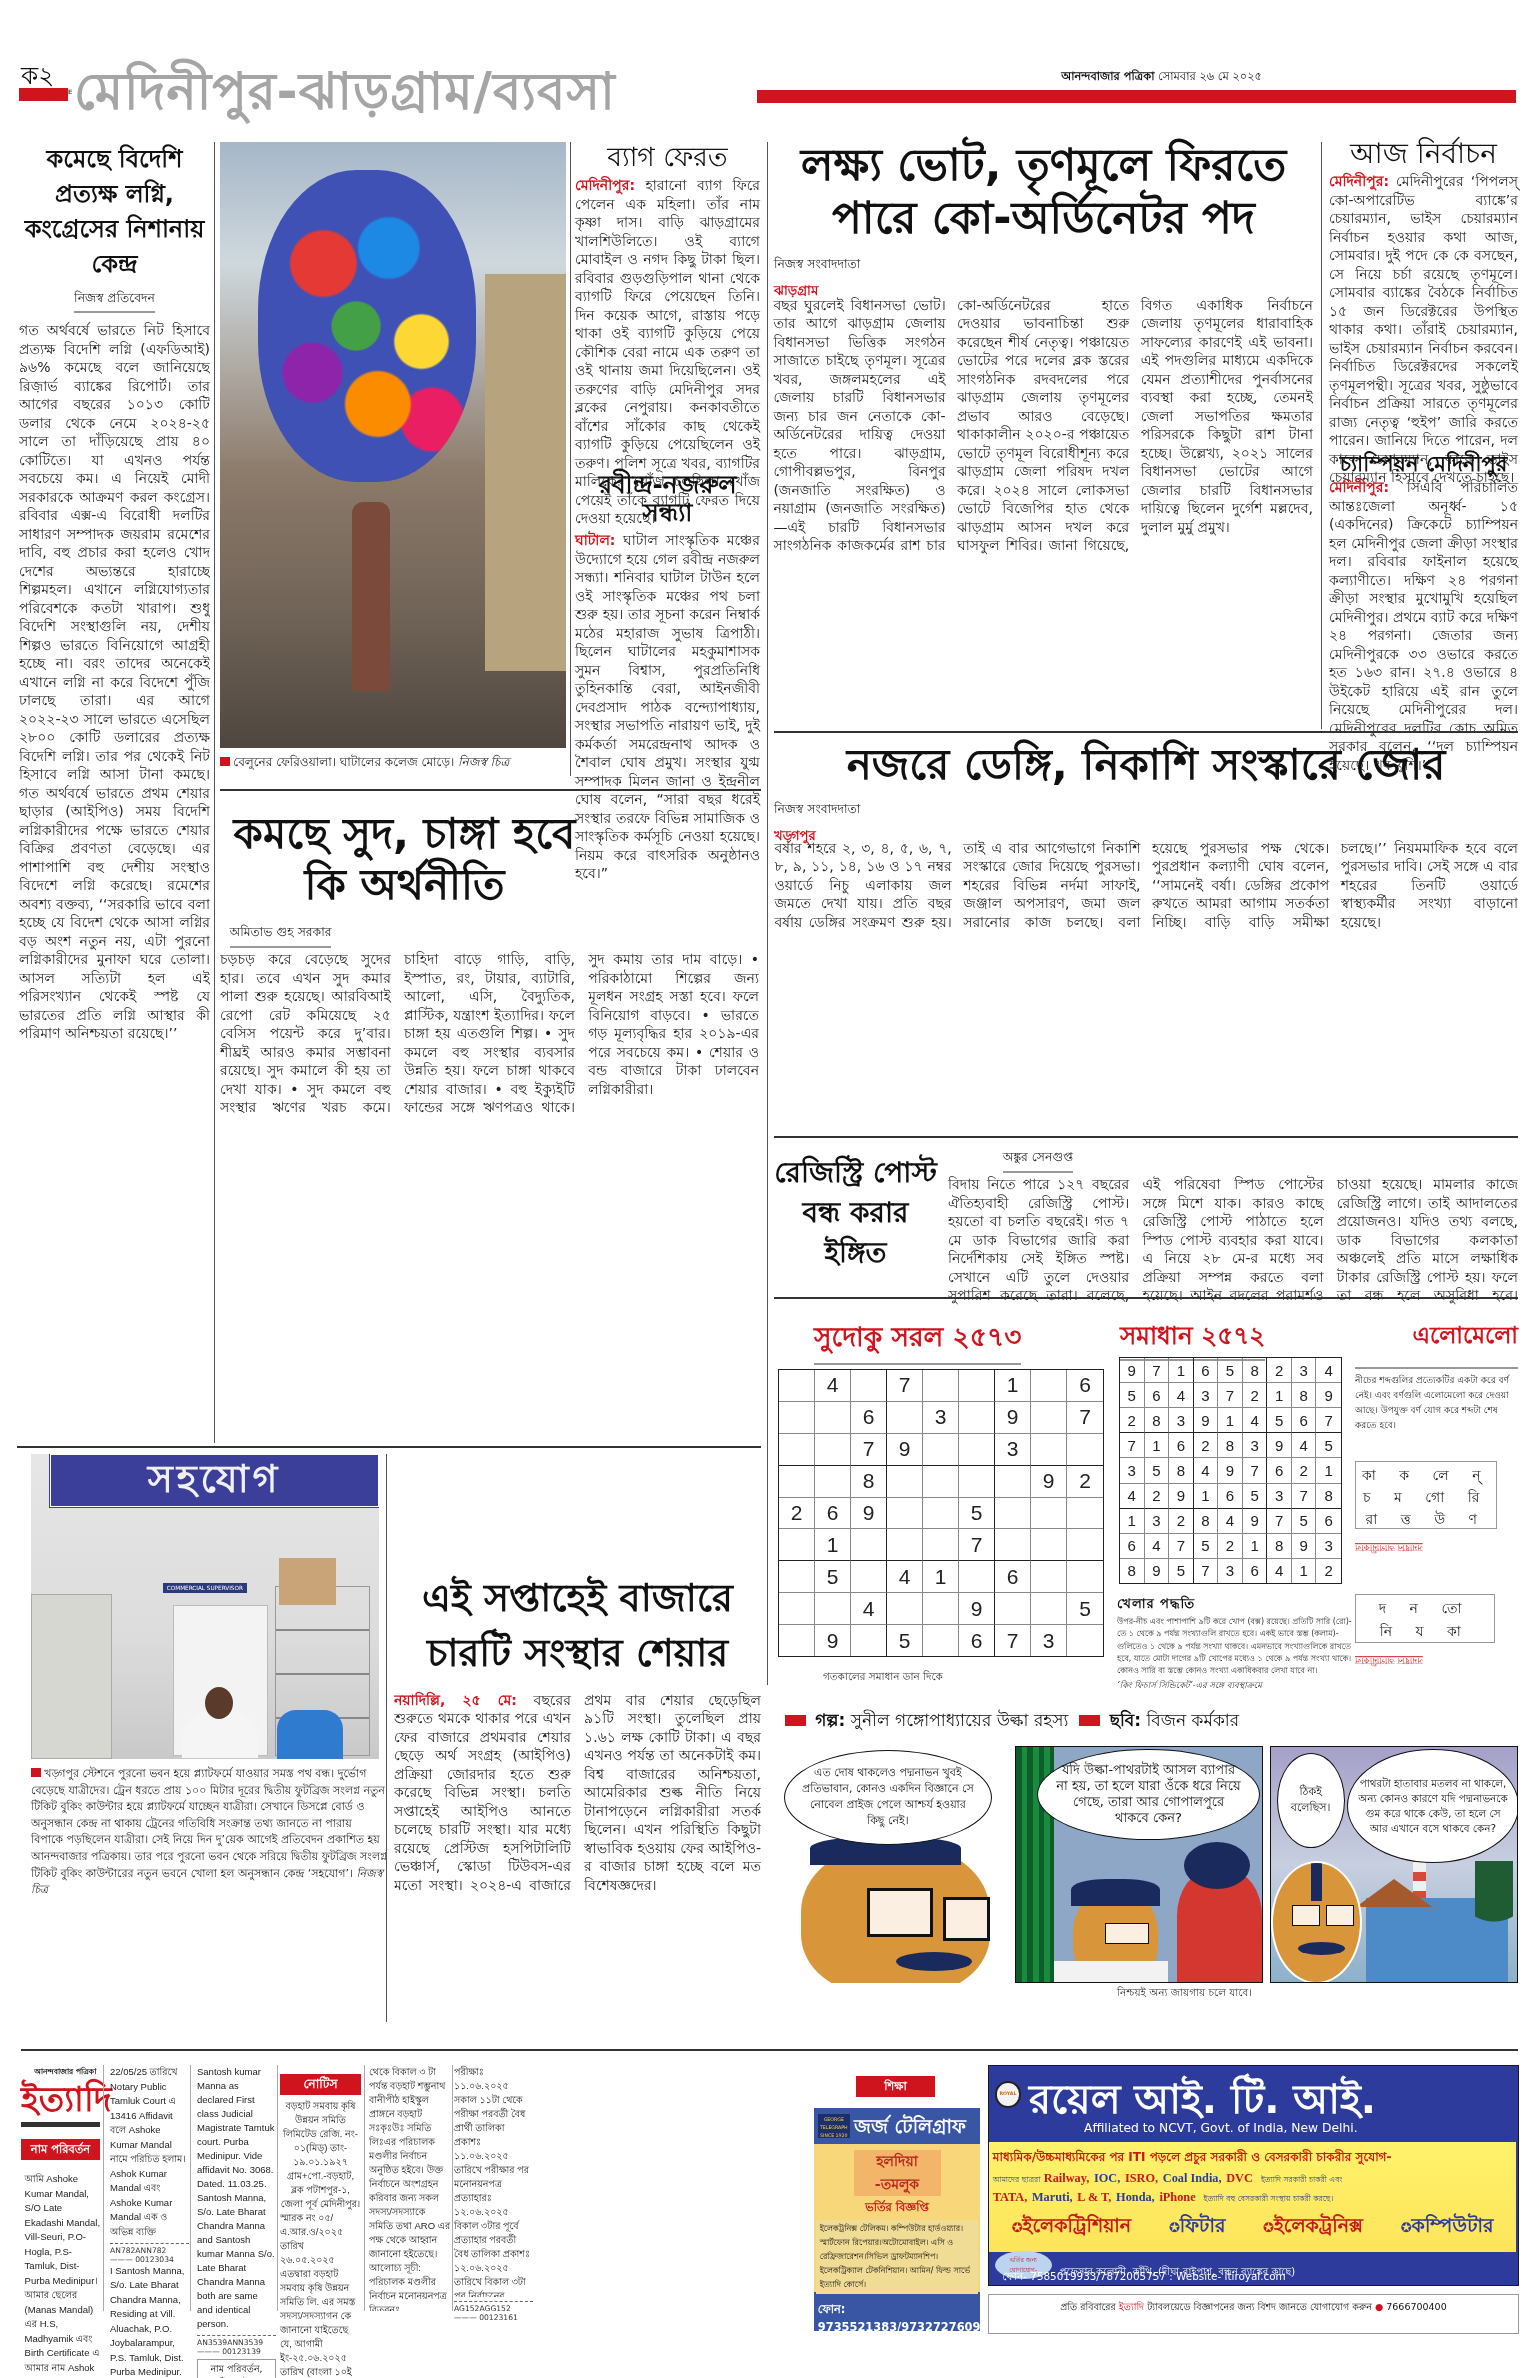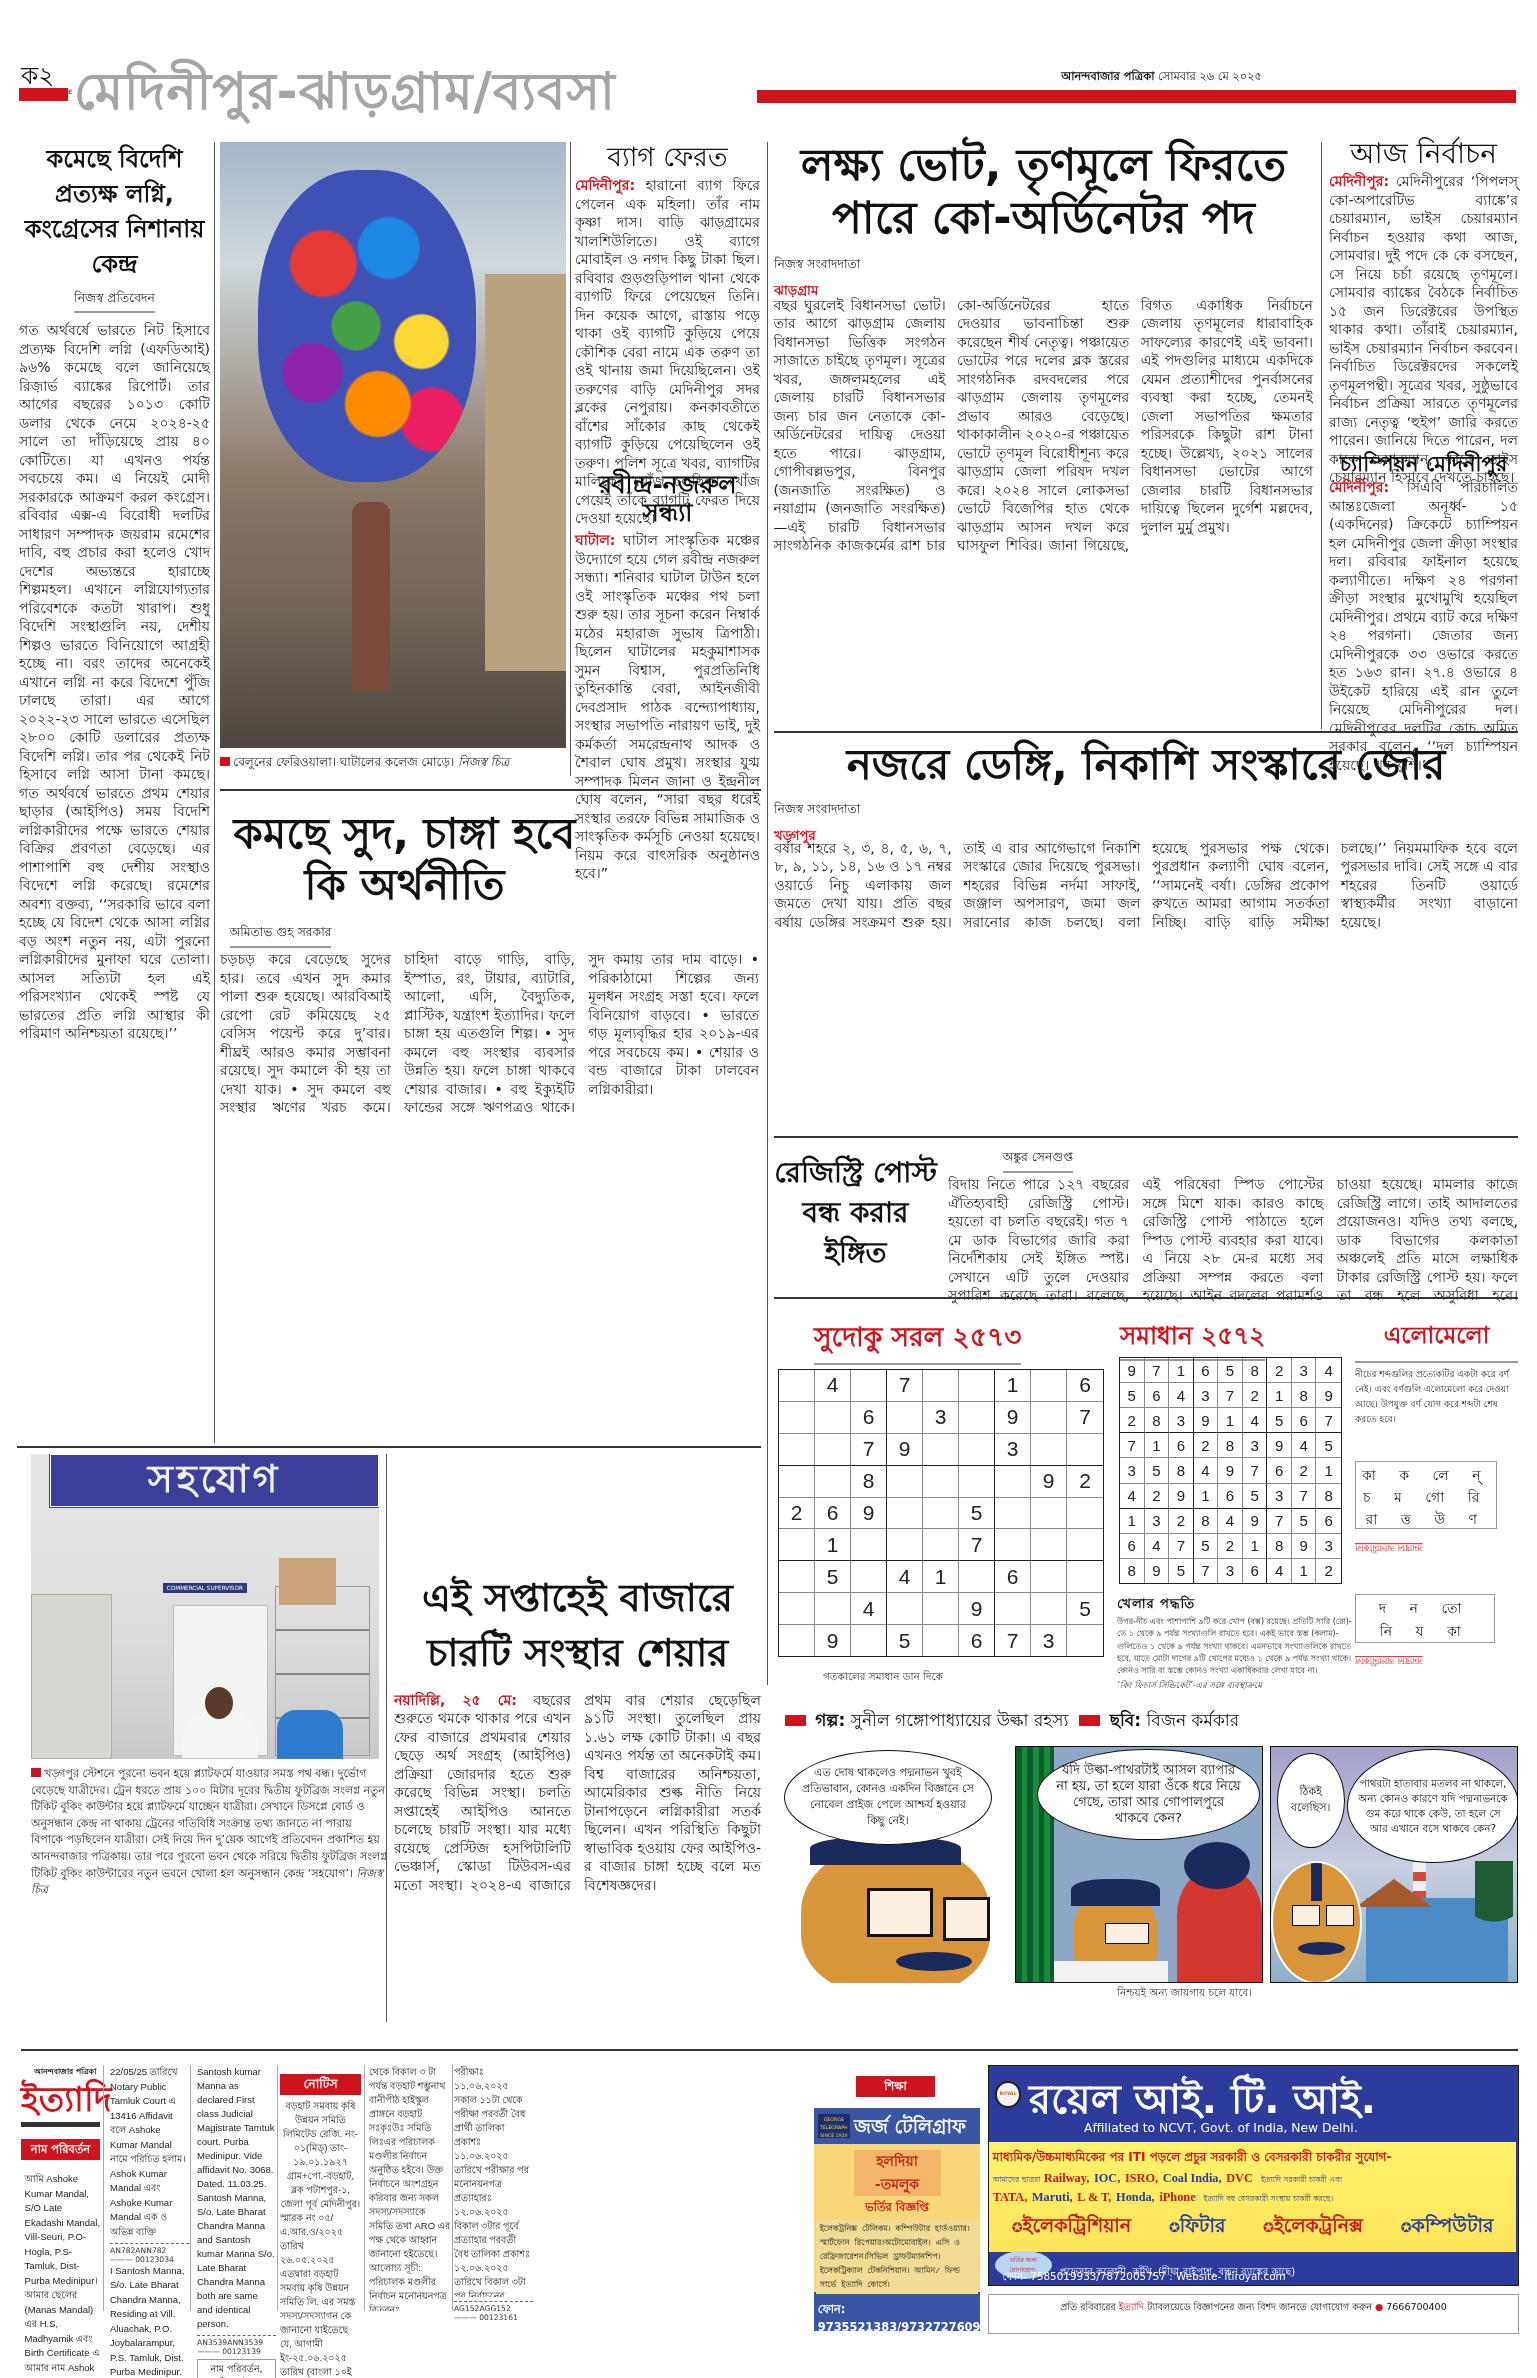--- a/index.html
+++ b/index.html
@@ -286,21 +286,21 @@
     <div style="font-size: 15px; border-bottom: none;">1</div>
     <div style="font-size: 15px; border-right: none; border-bottom: none;">2</div>
   </div>
 <div class="abs" style="left:1117px;top:1594px;width:235px;">
   <div style="font-size:13.2px;font-weight:bold;letter-spacing:0.9px;">খেলার পদ্ধতি</div>
   <div style="font-size:8px;line-height:12.3px;color:#333;">উপর-নীচ এবং পাশাপাশি ৯টি করে খোপ (বক্স) রয়েছে। প্রতিটি সারি (রো)-তে ১ থেকে ৯ পর্যন্ত সংখ্যাগুলি রাখতে হবে। একই ভাবে স্তম্ভ (কলাম)-গুলিতেও ১ থেকে ৯ পর্যন্ত সংখ্যা থাকবে। এমনভাবে সংখ্যাগুলিকে রাখতে হবে, যাতে মোটা দাগের ৯টি খোপের মধ্যেও ১ থেকে ৯ পর্যন্ত সংখ্যা থাকে। কোনও সারি বা স্তম্ভে কোনও সংখ্যা একাধিকবার লেখা যাবে না।</div>
   <div style="font-size:8.5px;font-style:italic;color:#333;margin-top:1.9px;">‘কিং ফিচার্স সিন্ডিকেট’-এর সঙ্গে ব্যবস্থাক্রমে</div>
 </div>
 
 <div class="abs" style="left:1355px;top:1317px;width:163px;">
-  <div class="red" style="font-size:23px;font-weight:bold;text-align:center;border-bottom:2.8px solid #999;padding-bottom:5px;">এলোমেলো</div>
+  <div class="red" style="font-size:23px;font-weight:bold;text-align:right;border-bottom:2.8px solid #999;padding-bottom:11px;">এলোমেলো</div>
   <div style="font-size:9px;line-height:15px;color:#222;margin-top:3.8px;">নীচের শব্দগুলির প্রত্যেকটির একটা করে বর্ণ নেই। এবং বর্ণগুলি এলোমেলো করে দেওয়া আছে। উপযুক্ত বর্ণ যোগ করে শব্দটা শেষ করতে হবে।</div>
 </div>
 <div class="jumble-box" id="jumble1" style="left:1355px;top:1461px;width:142px;height:68px;font-size:14px;line-height:22px;padding-top:1.9px;">
     <div>কা ক লে ন্</div>
     <div>চ ম গো রি</div>
     <div>রা ত্ত উ ণ</div>
   </div>
 <div class="abs" style="left:1355px;top:1541px;width:142px;text-align:right;font-size:8.5px;line-height:13.2px;transform:rotate(180deg);">
   <div class="red" style="text-decoration:underline;">সমাধান আগামীকাল</div>
 </div>
@@ -429,21 +429,21 @@
   <div class="ad-code">AG152AGG152 ——— 00123161</div>
 </div>
 
 <div class="abs" style="left:856px;top:2076px;width:79px;height:21px;background:#d0141d;color:#fff;font-size:11.4px;font-weight:bold;text-align:center;line-height:21px;">শিক্ষা</div>
 <div class="abs" style="left:814px;top:2108px;width:166px;height:223px;background:#3856a3;">
   <div class="abs" style="left:3.8px;top:5.7px;width:32px;height:24.6px;background:#1c2f6b;color:#f7c948;font-size:4.7px;line-height:7.6px;text-align:center;padding-top:2.8px;">GEORGE TELEGRAPH SINCE 1920</div>
   <div class="abs" style="left:40px;top:3.8px;color:#fff;font-size:19px;font-weight:bold;">জর্জ টেলিগ্রাফ</div>
   <div class="abs" style="left:0;top:36px;width:166px;height:148px;background:#f7d77a;">
     <div style="margin:5.7px auto 0;width:87px;background:#f3b56a;color:#b7281d;font-size:14px;font-weight:bold;text-align:center;line-height:23px;">হলদিয়া -তমলুক</div>
     <div class="red" style="text-align:center;font-size:11.4px;font-weight:bold;margin-top:3.8px;">ভর্তির বিজ্ঞপ্তি</div>
-    <div style="font-size:8px;line-height:14px;padding:1.9px 3.8px;background:#f0dc94;margin:1.9px 1.9px 0;color:#111;font-family:Liberation Mono, monospace;">ইলেকট্রনিক্স টেলিকম। কম্পিউটার হার্ডওয়্যার। স্মার্টফোন রিপেয়ার।অটোমোবাইল। এসি ও রেফ্রিজারেশন।সিভিল ড্রাফটম্যানশিপ। ইলেকট্রিক্যাল টেকনিশিয়ান। আমিন/ ফিল্ড সার্ভে ইত্যাদি কোর্সে।</div>
+    <div style="font-size:8px;line-height:14px;padding:1.9px 3.8px;background:#f0dc94;margin:1.9px 1.9px 0;color:#111;">ইলেকট্রনিক্স টেলিকম। কম্পিউটার হার্ডওয়্যার। স্মার্টফোন রিপেয়ার।অটোমোবাইল। এসি ও রেফ্রিজারেশন।সিভিল ড্রাফটম্যানশিপ। ইলেকট্রিক্যাল টেকনিশিয়ান। আমিন/ ফিল্ড সার্ভে ইত্যাদি কোর্সে।</div>
   </div>
   <div class="abs" style="left:3.8px;top:193px;color:#fff;font-size:11.4px;font-weight:bold;">ফোন: 9735521383/9732727609</div>
 </div>
 
 <div class="abs" style="left:988px;top:2065px;width:531px;height:221px;background:#2c3b9c;border:1.9px solid #1a1a1a;">
   <div class="abs" style="left:5.7px;top:15px;width:26.5px;height:26.5px;border-radius:50%;background:#f3f3f3;border:2.8px solid #222;color:#d36b10;font-size:4.7px;text-align:center;line-height:21px;font-weight:bold;">ROYAL</div>
   <div class="abs" style="left:40px;top:1.9px;color:#fff;font-size:40px;font-weight:bold;white-space:nowrap;">রয়েল আই. টি. আই.</div>
   <div class="abs" style="left:95px;top:55px;color:#fff;font-size:12.3px;">Affiliated to NCVT, Govt. of India, New Delhi.</div>
   <div class="abs" style="left:0;top:76px;width:527px;height:110px;background:linear-gradient(180deg,#fff36b 0%,#fde45a 100%);">
     <div class="red" style="font-size:12px;font-weight:bold;padding:5.7px 3.8px 0;white-space:nowrap;">মাধ্যমিক/উচ্চমাধ্যমিকের পর ITI পড়লে প্রচুর সরকারী ও বেসরকারী চাকরীর সুযোগ-</div>

